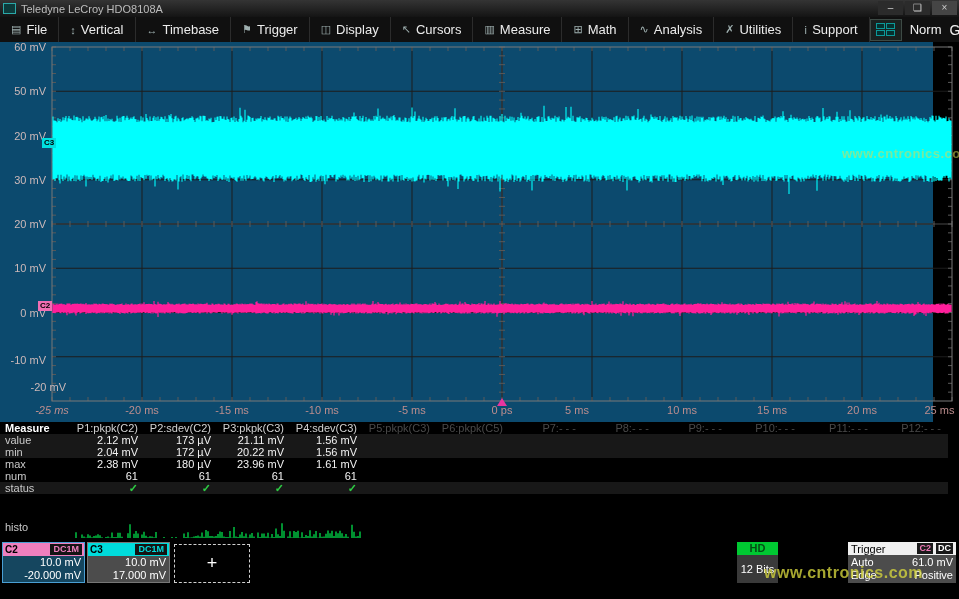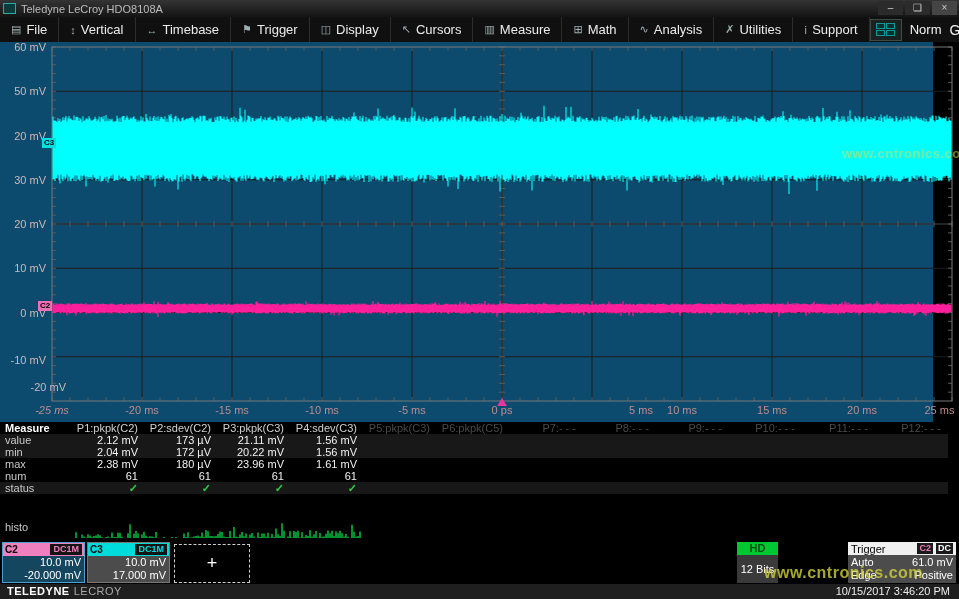--- a/index.html
+++ b/index.html
@@ -184,21 +184,21 @@
         <div class="ylabel" style="top: 318px;">-10 mV</div>
         <div class="ylabel" style="top: 345px; padding-left: 20px;">-20 mV</div>
       </div>
     <div id="xlabels">
         <div class="xlabel" style="left: 52px; font-style: italic;">-25 ms</div>
         <div class="xlabel" style="left: 142px;">-20 ms</div>
         <div class="xlabel" style="left: 232px;">-15 ms</div>
         <div class="xlabel" style="left: 322px;">-10 ms</div>
         <div class="xlabel" style="left: 412px;">-5 ms</div>
         <div class="xlabel" style="left: 502px;">0 ps</div>
-        <div class="xlabel" style="left: 621px; padding-left: 40px;">5 ms</div>
+        <div class="xlabel" style="left: 557px; padding-left: 40px;">5 ms</div>
         <div class="xlabel" style="left: 682px;">10 ms</div>
         <div class="xlabel" style="left: 772px;">15 ms</div>
         <div class="xlabel" style="left: 862px;">20 ms</div>
         <div class="xlabel last" style="left: 952px;">25 ms</div>
       </div>
     <span class="ch-tag" style="left:42px;top:96px;background:#00e0e0;">C3</span>
     <span class="ch-tag" style="left:38px;top:259px;background:#f06eb4;">C2</span>
     <div class="trig-marker"></div>
   </div>
 
@@ -349,23 +349,17 @@
           <span>61.0 mV</span>
         </div>
         <div class="bline">
           <span>Edge</span>
           <span>Positive</span>
         </div>
       </div>
     </div>
   </div>
 
-  <div class="brandbar">
-    <div class="brand">
-      <b>TELEDYNE</b><span>LECROY</span>
-    </div>
-    <div class="timestamp">10/15/2017 3:46:20 PM</div>
-  </div>
 
   <div class="wm top">www.cntronics.com</div>
   <div class="wm bot">www.cntronics.com</div>
 
 </div>
 
 </body></html>

